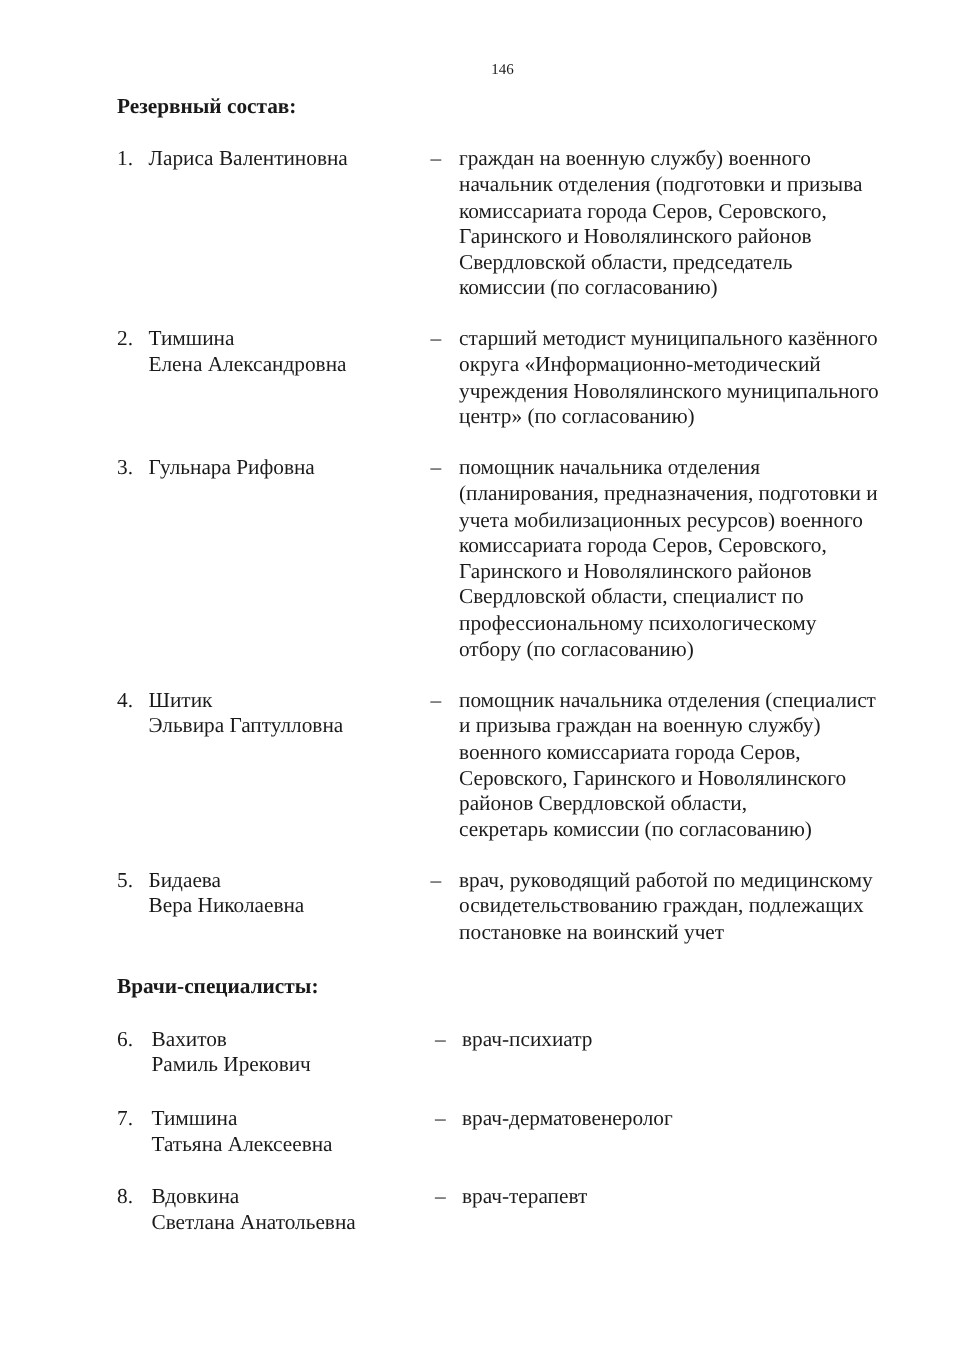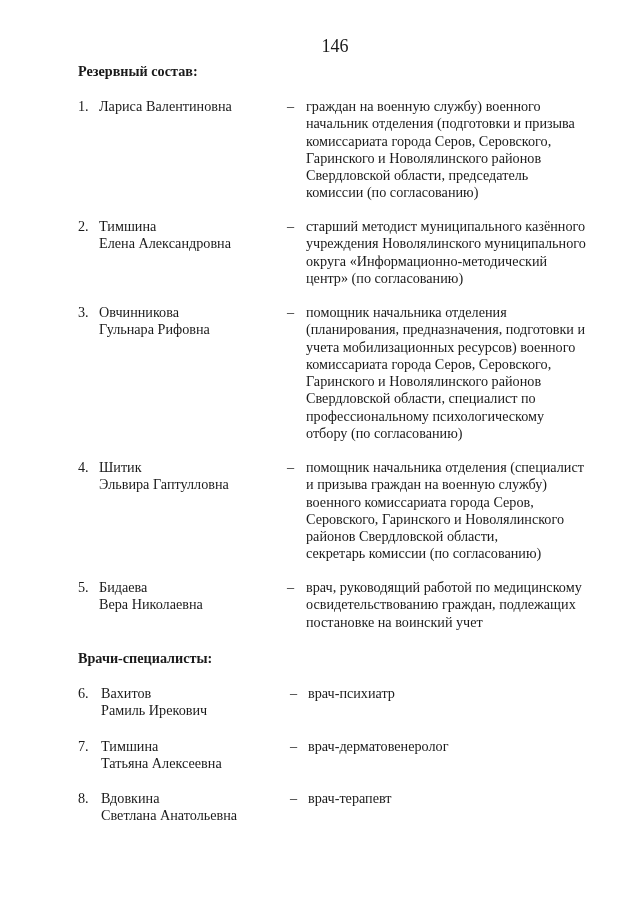--- a/index.html
+++ b/index.html
@@ -1,21 +1,21 @@
 <!DOCTYPE html>
 <html><head>
   <meta charset="utf-8">
   <style>
     html, body { margin: 0; padding: 0; background: #ffffff; }
     body {
       width: 640px; height: 905px; position: relative; overflow: hidden;
       font-family: "Liberation Serif", "DejaVu Serif", serif;
       color: #1a1a1a; font-size: 14.2px; line-height: 17.3px;
     }
-    .page-num { position: absolute; top: 38px; left: 0; width: 640px; text-align: center; padding-left: 30px; box-sizing: border-box; font-size: 18px; font-family: Liberation Serif, serif; }
+    .page-num { position: absolute; top: 38px; left: 0; width: 640px; text-align: center; padding-left: 30px; box-sizing: border-box; font-size: 10px; font-family: Liberation Serif, serif; }
     .section-title { position: absolute; left: 78px; font-weight: bold; font-size: 14.2px; }
     .entry { position: absolute; left: 78px; width: 540px; }
     .entry .num { position: absolute; left: 0; top: 0; }
     .entry .name { position: absolute; left: 21px; top: 0; width: 185px; }
     .entry .name span { display: block; }
     .entry .dash { position: absolute; left: 209px; top: 0; }
     .entry .desc { position: absolute; left: 228px; top: 0; width: 310px; }
     .entry .desc span { display: block; white-space: nowrap; }
   </style>
 </head>
@@ -43,30 +43,29 @@
 
 <div class="entry" style="top:218px;">
   <span class="num">2.</span>
   <div class="name">
     <span>Тимшина</span>
     <span>Елена Александровна</span>
   </div>
   <span class="dash">–</span>
   <div class="desc">
     <span>старший методист муниципального казённого</span>
+    <span>округа «Информационно-методический</span>
     <span>учреждения Новолялинского муниципального</span>
-    <span>округа «Информационно-методический</span>
     <span>центр» (по согласованию)</span>
   </div>
 </div>
 
 <div class="entry" style="top:304px;">
   <span class="num">3.</span>
   <div class="name">
-    <span>Овчинникова</span>
     <span>Гульнара Рифовна</span>
   </div>
   <span class="dash">–</span>
   <div class="desc">
     <span>помощник начальника отделения</span>
     <span>(планирования, предназначения, подготовки и</span>
     <span>учета мобилизационных ресурсов) военного</span>
     <span>комиссариата города Серов, Серовского,</span>
     <span>Гаринского и Новолялинского районов</span>
     <span>Свердловской области, специалист по</span>

